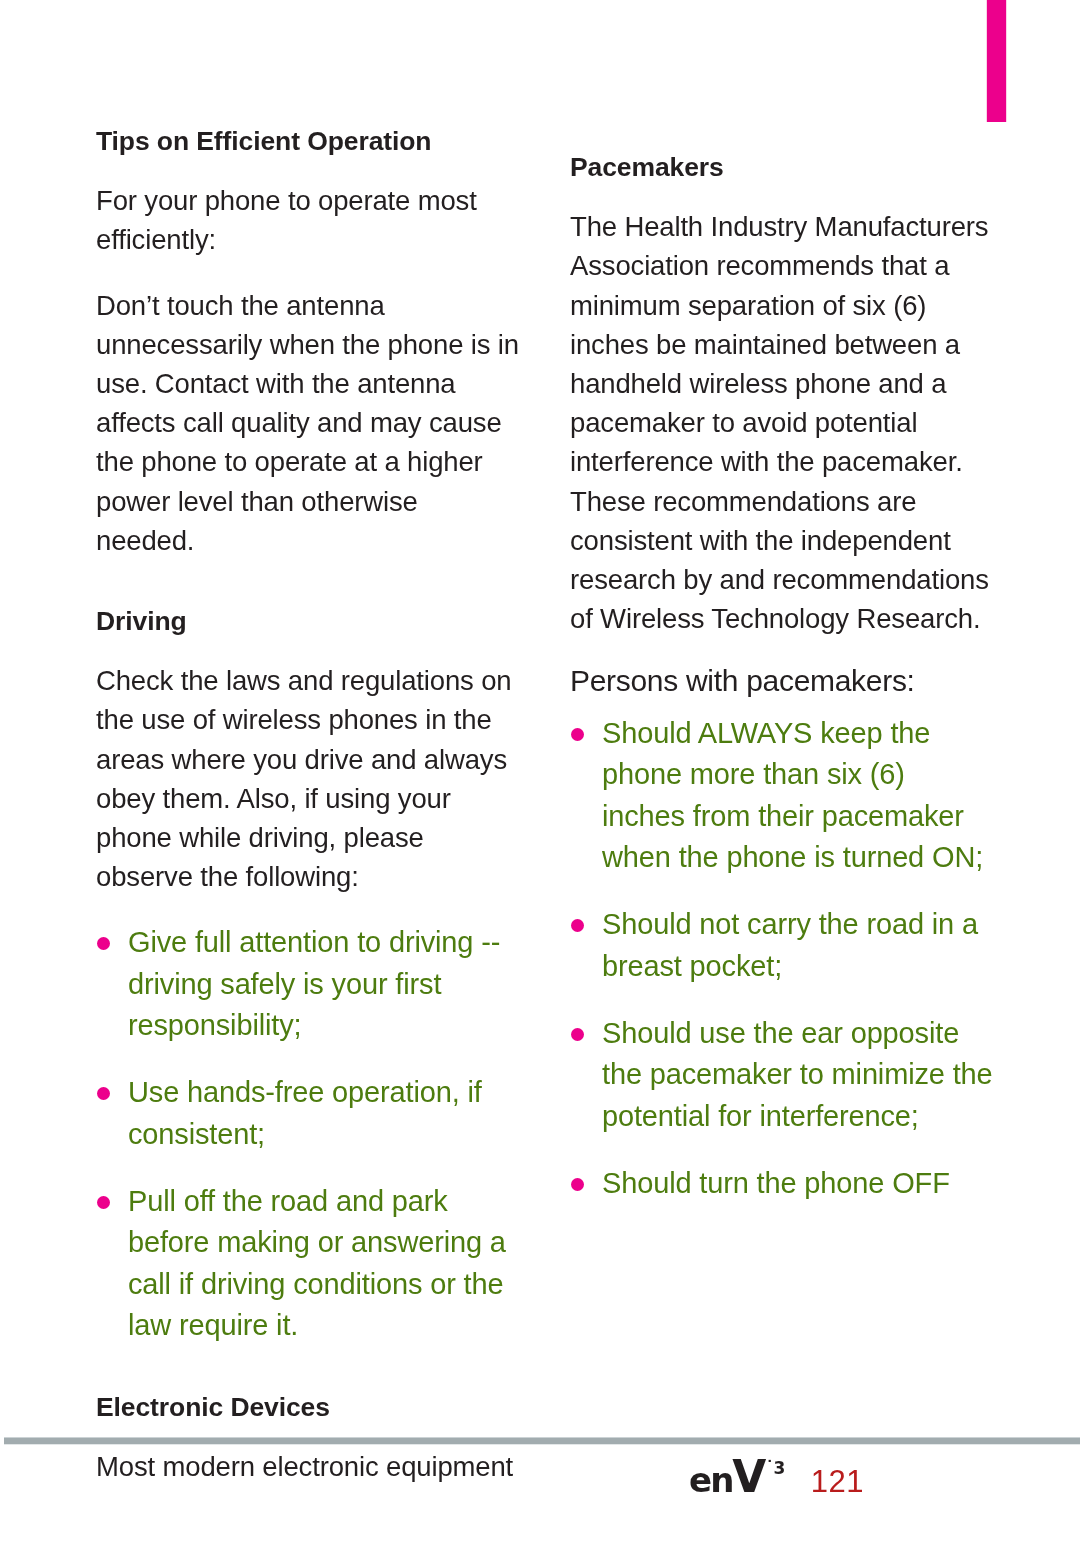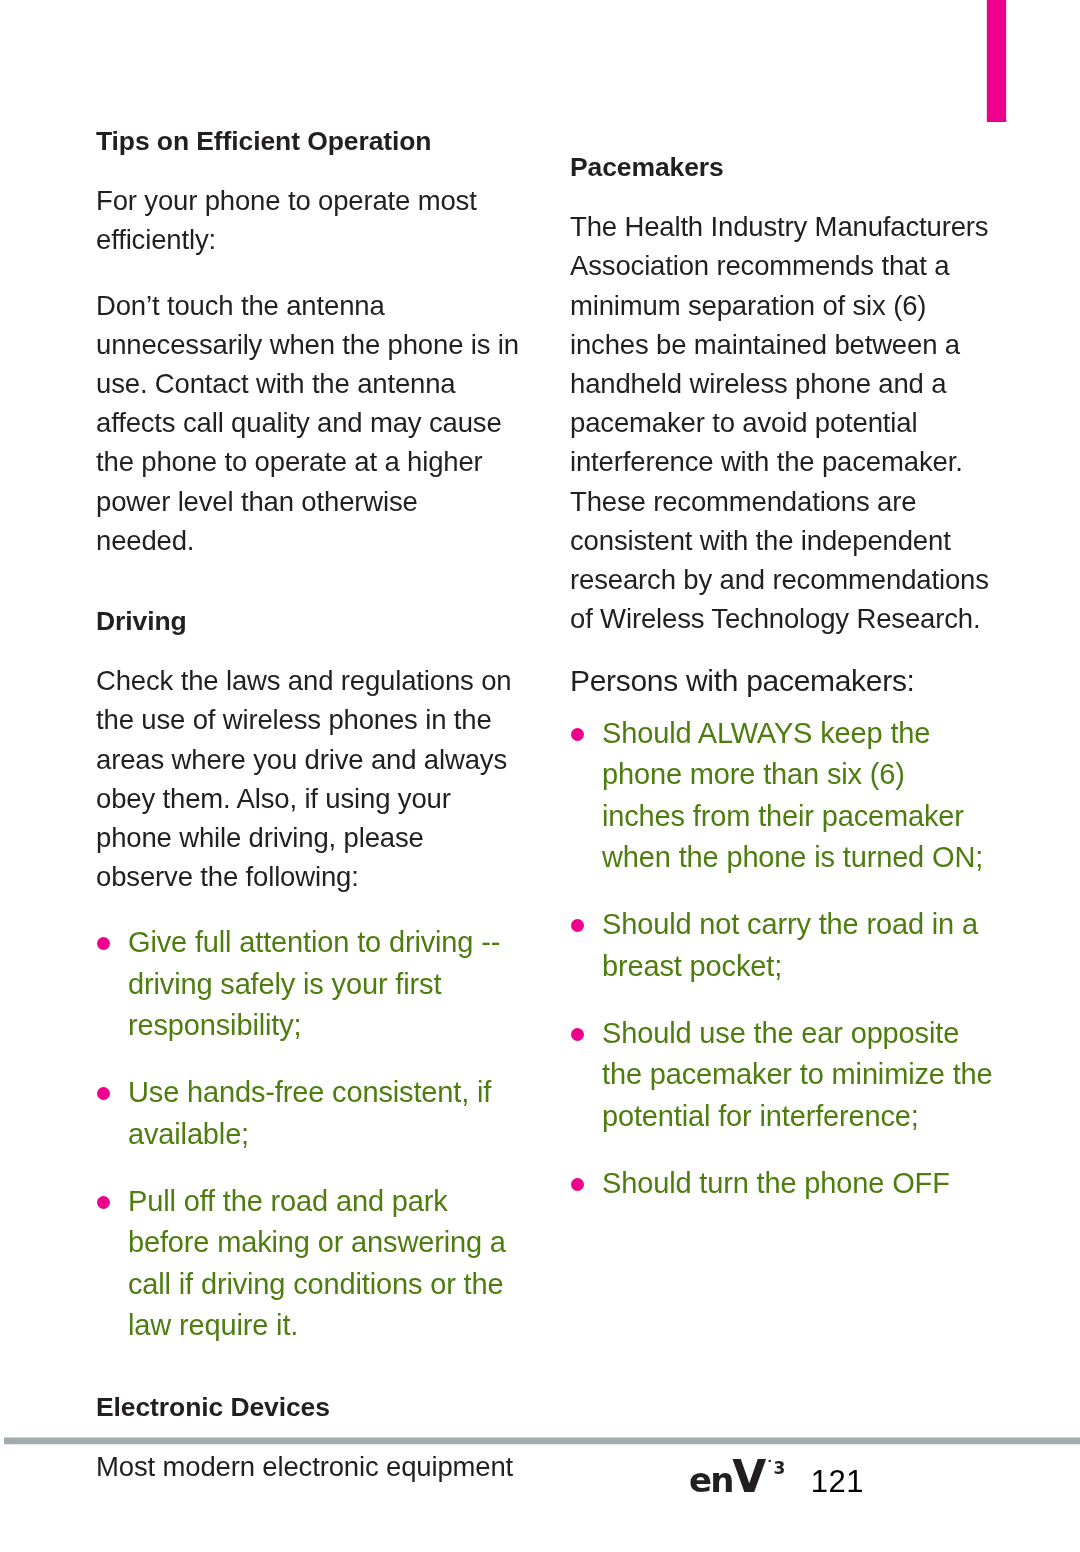--- a/index.html
+++ b/index.html
@@ -151,21 +151,21 @@
     font-size: 17px;
     font-weight: bold;
     vertical-align: super;
     letter-spacing: -0.5px;
     position: relative;
     top: -4px;
   }
   .page-number {
     font-size: 31px;
     font-weight: normal;
-    color: #000000;
+    color: #b91c1c;
     margin-left: 26px;
     letter-spacing: 0.5px;
     line-height: 1;
   }
 </style>
 </head>
 <body>
 
 <div class="page">
 
@@ -183,21 +183,21 @@
 
     <p class="body">Check the laws and regulations on the use of wireless phones in the areas where you drive and always obey them. Also, if using your phone while driving, please observe the following:</p>
 
     <ul class="bullets">
       <li>
         <span class="dot"></span>
         <span>Give full attention to driving -- driving safely is your first responsibility;</span>
       </li>
       <li>
         <span class="dot"></span>
-        <span>Use hands-free consistent, if available;</span>
+        <span>Use hands-free operation, if consistent;</span>
       </li>
       <li>
         <span class="dot"></span>
         <span>Pull off the road and park before making or answering a call if driving conditions or the law require it.</span>
       </li>
     </ul>
 
     <h2 class="h-section gap-before-heading">Electronic Devices</h2>
 
     <p class="body">Most modern electronic equipment</p>

